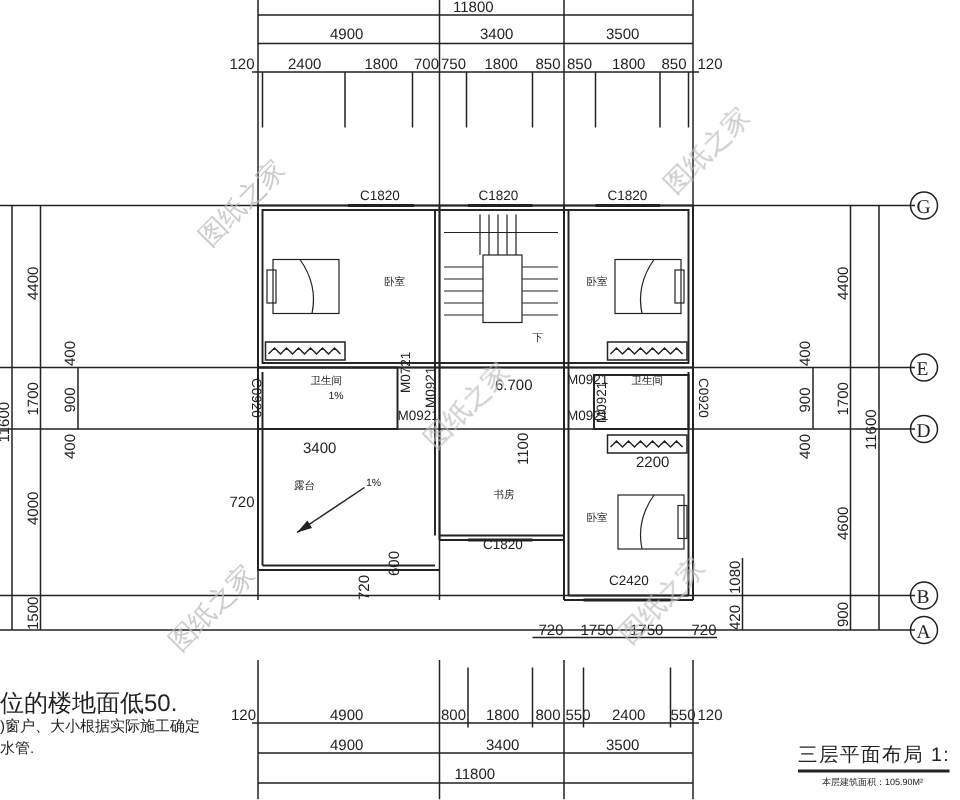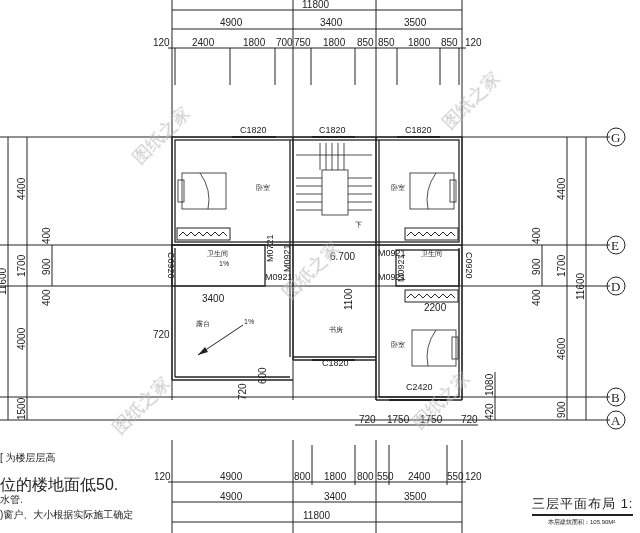--- a/index.html
+++ b/index.html
@@ -248,23 +248,22 @@
   <g class="wm">
     <text transform="translate(140,165) rotate(-45)">图纸之家</text>
     <text transform="translate(290,300) rotate(-45)">图纸之家</text>
     <text transform="translate(450,130) rotate(-45)">图纸之家</text>
     <text transform="translate(120,435) rotate(-45)">图纸之家</text>
     <text transform="translate(420,430) rotate(-45)">图纸之家</text>
   </g>
 </svg>
 
 <div class="notes">
-  <div>[ 为楼层层高</div>
   <div style="height:12px"></div>
   <div class="big">位的楼地面低50.</div>
+  <div>)窗户、大小根据实际施工确定</div>
   <div>水管.</div>
-  <div>)窗户、大小根据实际施工确定</div>
 </div>
 
 <div class="title-block">
   <span class="title-main"><span>三层平面布局</span> <span>1:</span></span>
   <div class="title-sub">本层建筑面积：105.90M²</div>
 </div>
 
 </body></html>

